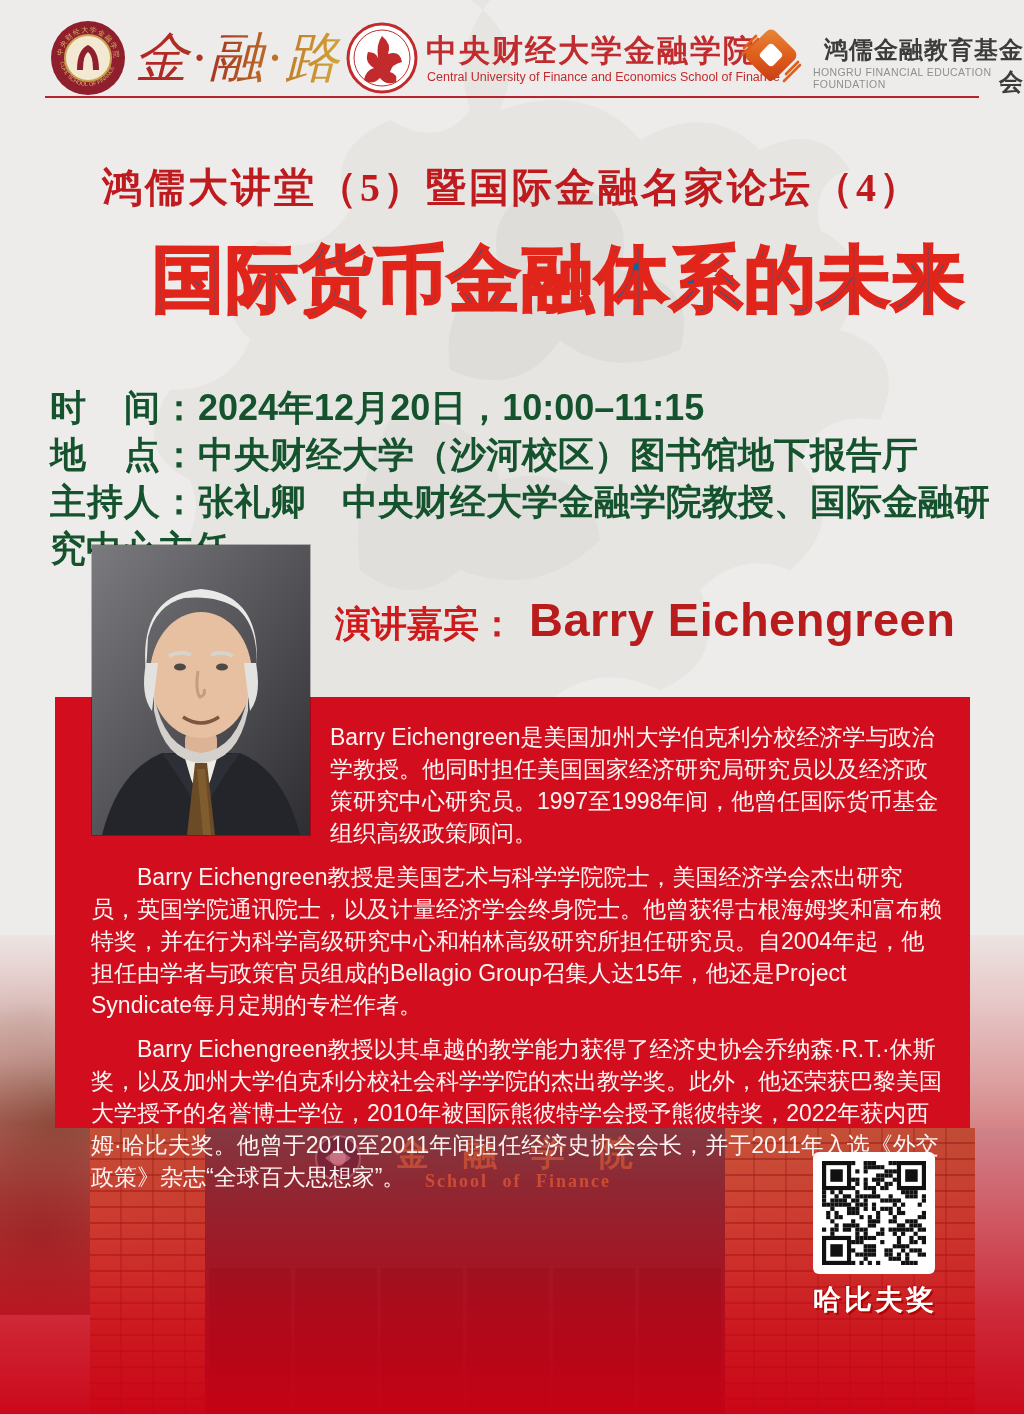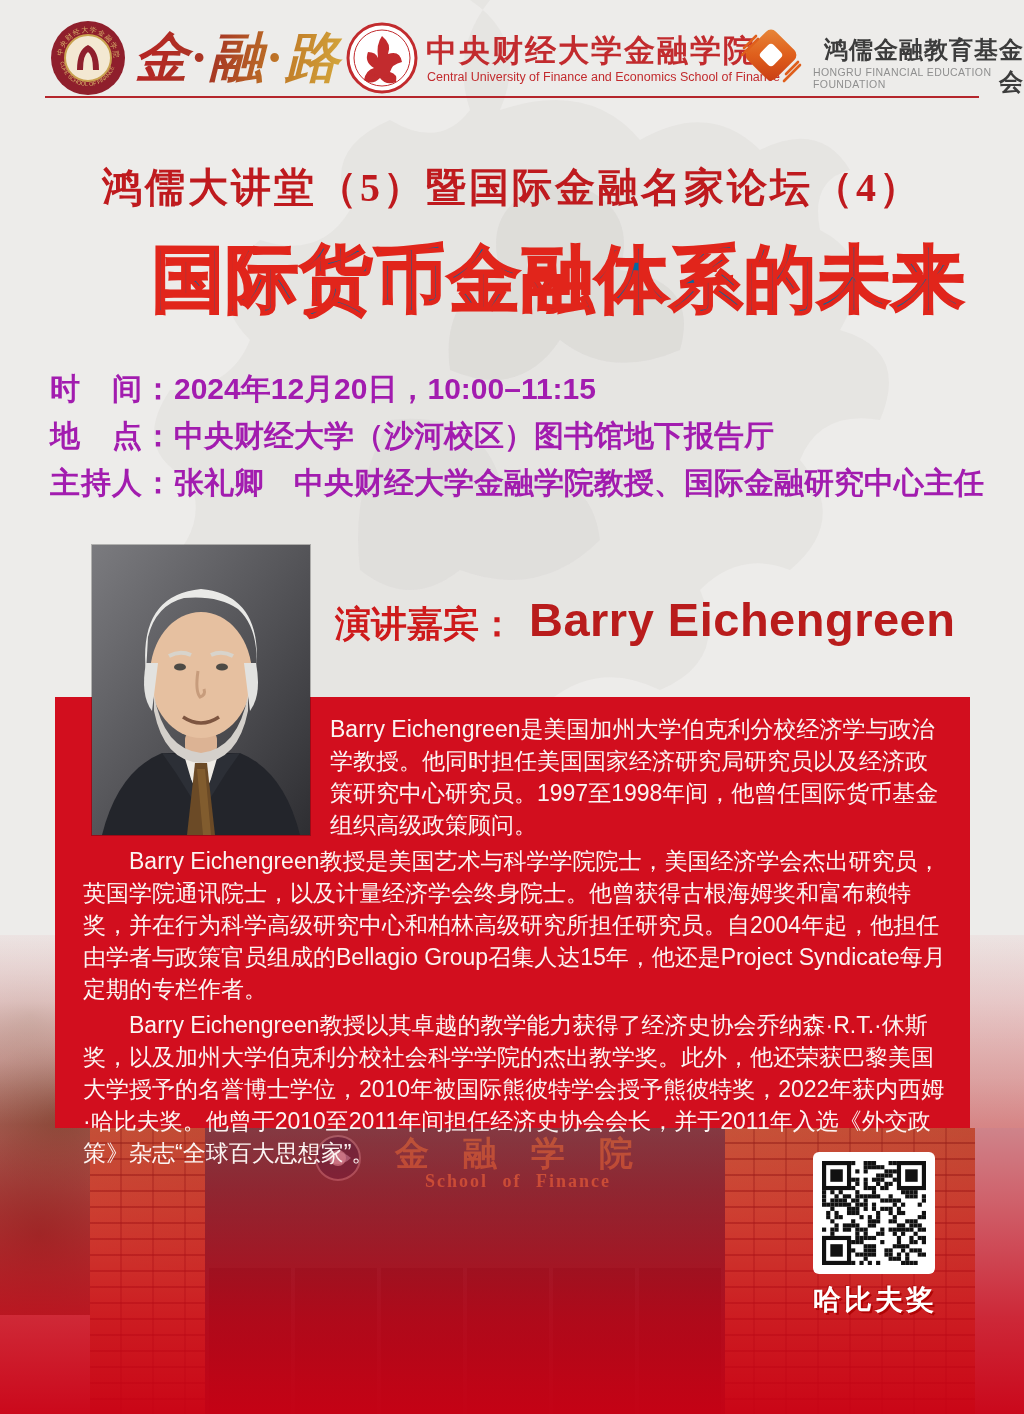--- a/index.html
+++ b/index.html
@@ -5,21 +5,21 @@
   html,body{margin:0;padding:0;background:#888;}
   .poster{position:relative;width:1024px;height:1414px;margin:0 auto;overflow:hidden;
           background:#edecea;font-family:"Liberation Sans",sans-serif;}
   .abs{position:absolute;}
 
   
   .watermark{left:140px;top:0;width:820px;height:760px;opacity:.75;z-index:0;}
 
   
   .hdr-emblem-left{left:50px;top:20px;width:76px;height:76px;z-index:2;}
-  .calligraphy{left:134px;top:22px;font-size:54px;font-weight:bold;font-style:italic;
+  .calligraphy{left:134px;top:22px;font-size:54px;font-weight:normal;font-style:italic;
       letter-spacing:4px;z-index:2;
       background:linear-gradient(100deg,#b62424 5%,#a83a24 40%,#c07a27 70%,#d2a23a 95%);
       -webkit-background-clip:text;background-clip:text;color:transparent;
       font-family:"Liberation Serif",serif;}
   .cufe-emblem{left:346px;top:22px;width:72px;height:72px;z-index:2;}
   .cufe-cn{left:426px;top:30px;font-size:31px;font-weight:bold;color:#c22b2e;
       font-family:"Liberation Serif",serif;letter-spacing:2px;z-index:2;}
   .cufe-en{left:427px;top:70px;font-size:12.5px;color:#c22b2e;z-index:2;}
   .hongru-logo{left:738px;top:22px;width:66px;height:66px;z-index:2;}
   .hongru-cn{left:812px;top:34px;font-size:24px;font-weight:bold;color:#3c3c3c;
@@ -29,39 +29,39 @@
 
   
   .series-title{left:0;top:160px;width:1024px;text-align:center;font-size:40px;
       font-weight:bold;color:#bf1a1e;font-family:"Liberation Serif",serif;
       letter-spacing:3px;z-index:2;}
   .main-title{left:0;top:232px;width:1024px;text-align:center;font-size:72px;
       font-weight:900;color:#0369a1;letter-spacing:2px;z-index:2;margin-left:47px;
       -webkit-text-stroke:2.5px #e1251b;}
 
   
-  .details{left:50px;top:365px;width:940px;z-index:2;font-size:30px;font-weight:bold;
-      color:#a21caf;line-height:47px;}
+  .details{left:50px;top:384px;width:940px;z-index:2;font-size:36px;font-weight:bold;
+      color:#14532d;line-height:47px;}
   .detail-label{letter-spacing:1px;}
 
   
   .speaker-line{left:335px;top:592px;z-index:2;display:flex;align-items:baseline;gap:14px;}
   .speaker-label{font-size:36px;font-weight:bold;color:#ce1a1b;}
   .speaker-name{font-size:47px;font-weight:800;color:#b91c1c;letter-spacing:.5px;}
 
   
   .portrait{left:92px;top:545px;width:218px;height:290px;z-index:5;
       box-shadow:0 0 0 1px rgba(0,0,0,.25);}
 
   
   .bio-panel{left:55px;top:697px;width:915px;height:431px;background:#d20e1e;z-index:3;
       box-sizing:border-box;padding:12px 16px 0 24px;color:#fbf4f2;
       font-size:23px;line-height:32px;}
   .photo-spacer{float:left;width:251px;height:130px;}
-  .bio-panel p{margin:4px;}
+  .bio-panel p{margin:12px;}
   .bio-panel p.indent{text-indent:2em;}
 
   
   .campus{left:0;top:935px;width:1024px;height:479px;z-index:1;background:#d8d2c9;}
   .campus .trees{left:0;top:0;width:218px;height:380px;
       background:
         radial-gradient(90px 70px at 30px 80px,#6d7c55 0%,transparent 70%),
         radial-gradient(110px 90px at 120px 60px,#8a9a70 0%,transparent 70%),
         radial-gradient(120px 110px at 60px 180px,#5d6b48 0%,transparent 70%),
         radial-gradient(100px 120px at 150px 230px,#76855c 0%,transparent 70%),

